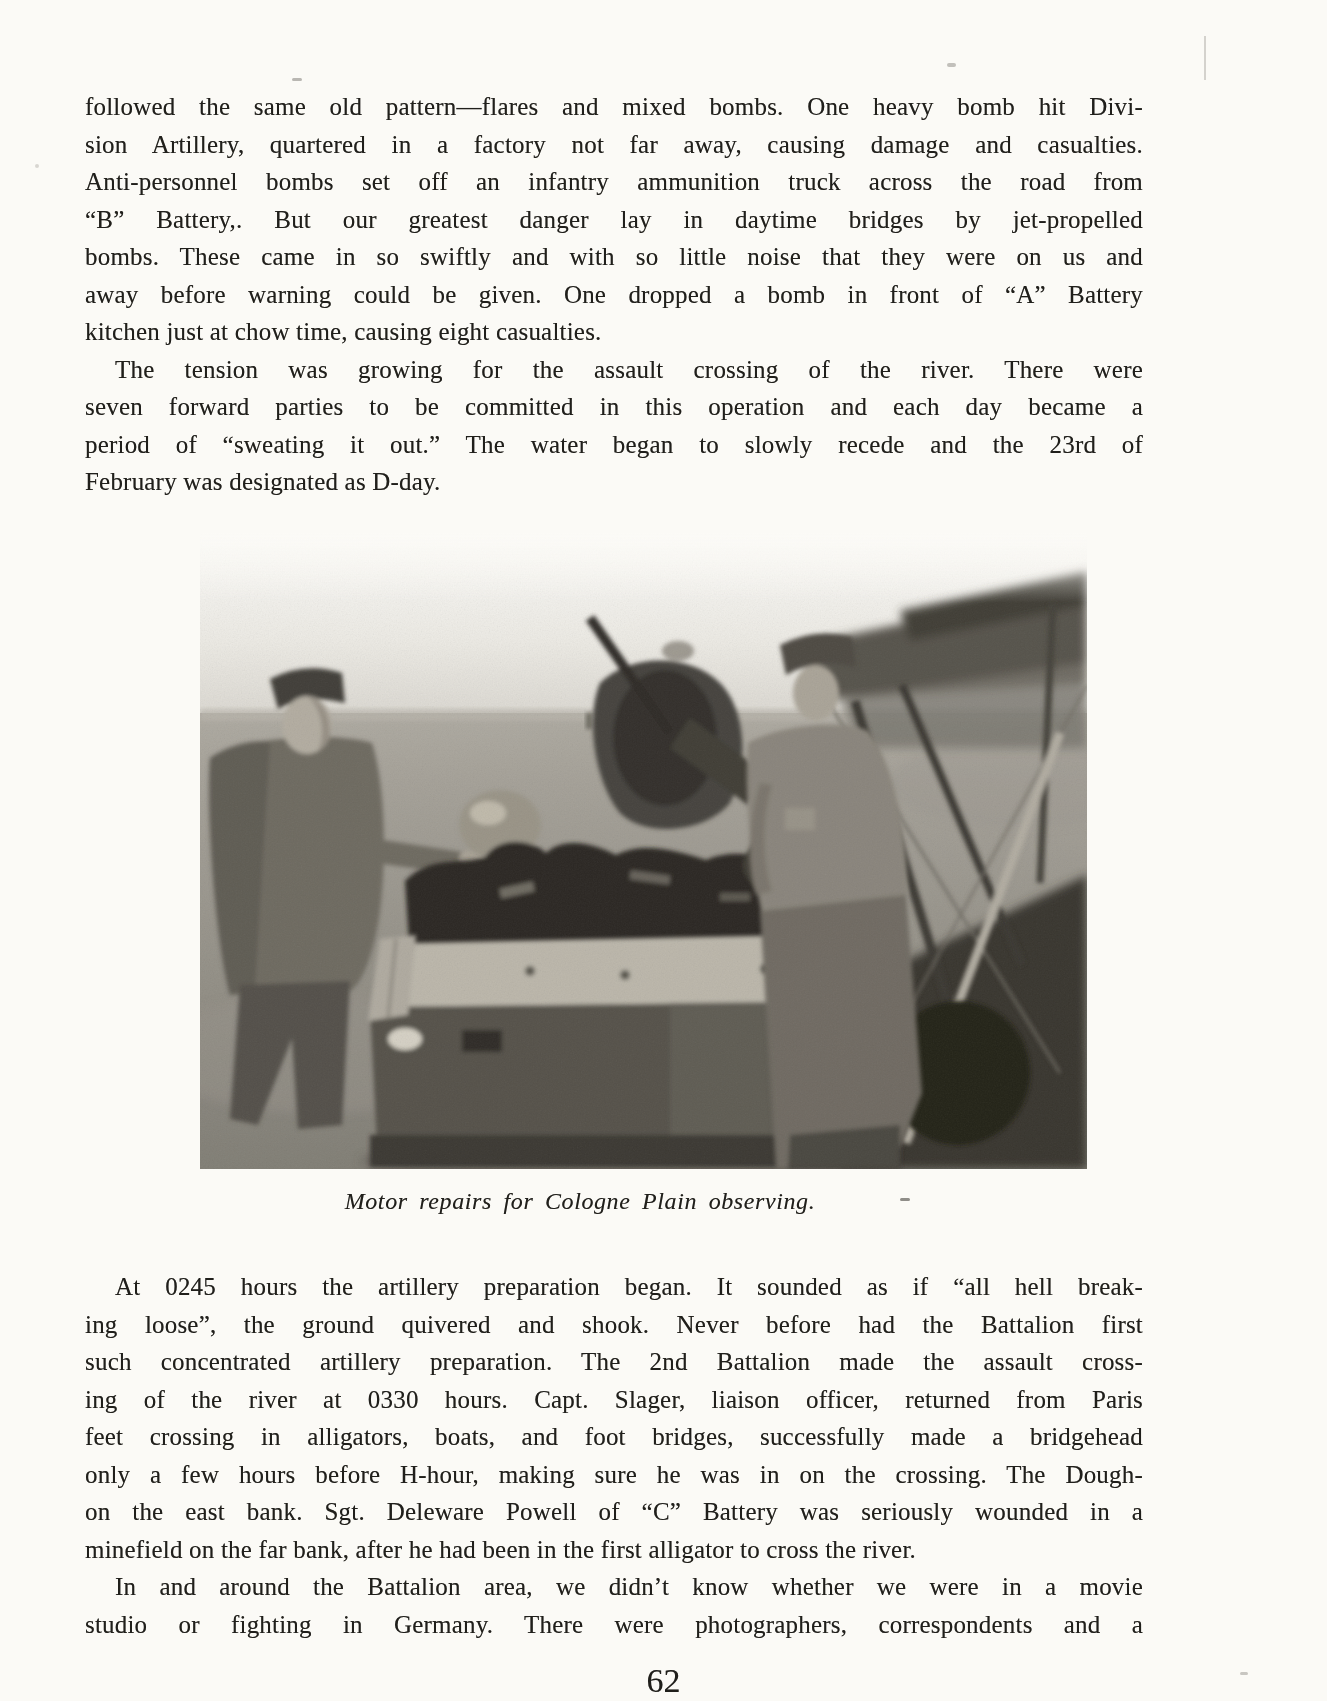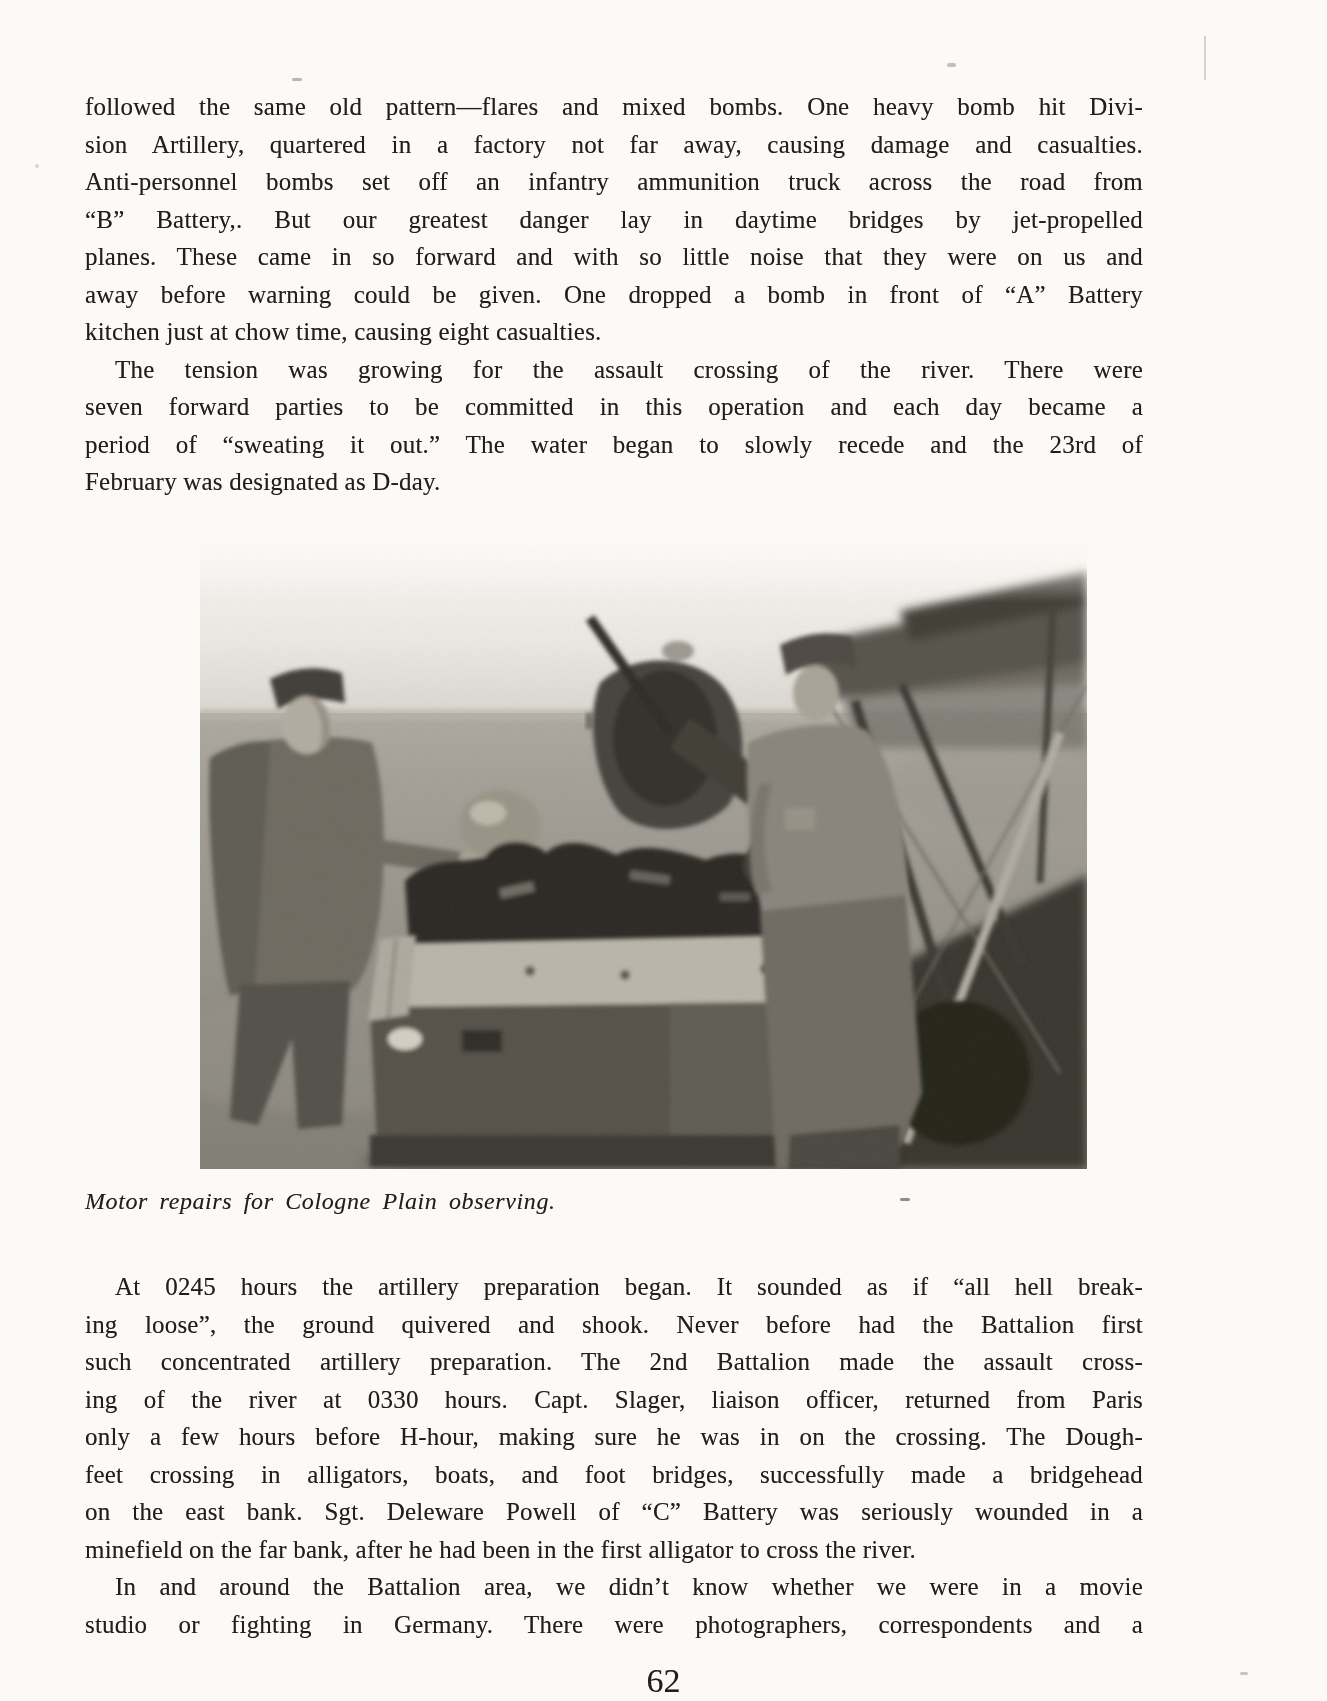--- a/index.html
+++ b/index.html
@@ -28,21 +28,21 @@
     overflow:hidden;white-space:nowrap;
   }
   .line.lastline{text-align-last:left;}
   .line.indent{padding-left:30px;}
   .photo-wrap{
     position:absolute;left:200px;top:497px;width:887px;height:636px;
   }
   .photo-wrap svg{display:block;width:887px;height:636px;}
   .caption-row{
     position:absolute;left:85px;top:1152px;width:990px;height:40px;
-    text-align:left;
+    text-align:center;
     font-size:24px;font-style:italic;
     letter-spacing:0.6px;word-spacing:5px;
     text-shadow:0 0 0.5px rgba(30,28,24,0.4);
   }
   .page-num-row{
     position:absolute;left:0;top:1626px;width:1327px;
     text-align:center;font-size:34px;
     text-shadow:0 0 0.5px rgba(30,28,24,0.4);
   }
   .speck{position:absolute;border-radius:2px;}
@@ -51,21 +51,21 @@
 <body>
 
 <div class="page">
 
   <div class="text-block top">
       <div>
         <div class="line">followed the same old pattern—flares and mixed bombs. One heavy bomb hit Divi-</div>
         <div class="line">sion Artillery, quartered in a factory not far away, causing damage and casualties.</div>
         <div class="line">Anti-personnel bombs set off an infantry ammunition truck across the road from</div>
         <div class="line">“B” Battery,. But our greatest danger lay in daytime bridges by jet-propelled</div>
-        <div class="line">planes. These came in so forward and with so little noise that they were on us and</div>
+        <div class="line">bombs. These came in so swiftly and with so little noise that they were on us and</div>
         <div class="line">away before warning could be given. One dropped a bomb in front of “A” Battery</div>
         <div class="line lastline">kitchen just at chow time, causing eight casualties.</div>
       </div>
       <div>
         <div class="line indent">The tension was growing for the assault crossing of the river. There were</div>
         <div class="line">seven forward parties to be committed in this operation and each day became a</div>
         <div class="line">period of “sweating it out.” The water began to slowly recede and the 23rd of</div>
         <div class="line lastline">February was designated as D-day.</div>
       </div>
     </div>
@@ -188,22 +188,22 @@
   </div>
 
   <div class="caption-row">Motor repairs for Cologne Plain observing.</div>
 
   <div class="text-block bottom">
       <div>
         <div class="line indent">At 0245 hours the artillery preparation began. It sounded as if “all hell break-</div>
         <div class="line">ing loose”, the ground quivered and shook. Never before had the Battalion first</div>
         <div class="line">such concentrated artillery preparation. The 2nd Battalion made the assault cross-</div>
         <div class="line">ing of the river at 0330 hours. Capt. Slager, liaison officer, returned from Paris</div>
+        <div class="line">feet crossing in alligators, boats, and foot bridges, successfully made a bridgehead</div>
         <div class="line">only a few hours before H-hour, making sure he was in on the crossing. The Dough-</div>
-        <div class="line">feet crossing in alligators, boats, and foot bridges, successfully made a bridgehead</div>
         <div class="line">on the east bank. Sgt. Deleware Powell of “C” Battery was seriously wounded in a</div>
         <div class="line lastline">minefield on the far bank, after he had been in the first alligator to cross the river.</div>
       </div>
       <div>
         <div class="line indent">In and around the Battalion area, we didn’t know whether we were in a movie</div>
         <div class="line">studio or fighting in Germany. There were photographers, correspondents and a</div>
       </div>
     </div>
 
   <div class="page-num-row">62</div>

